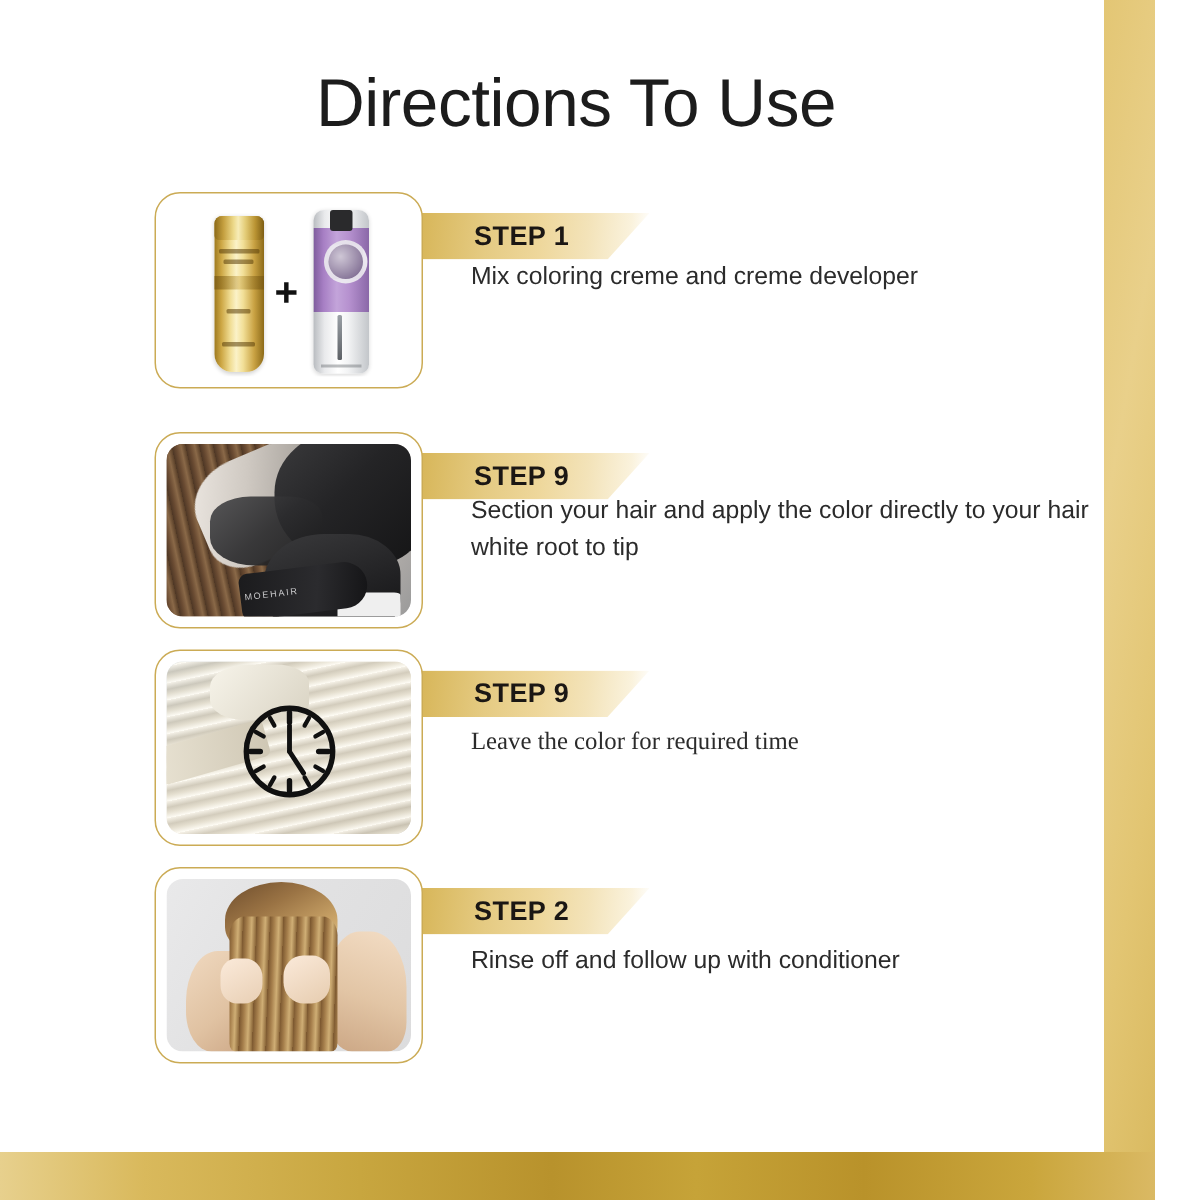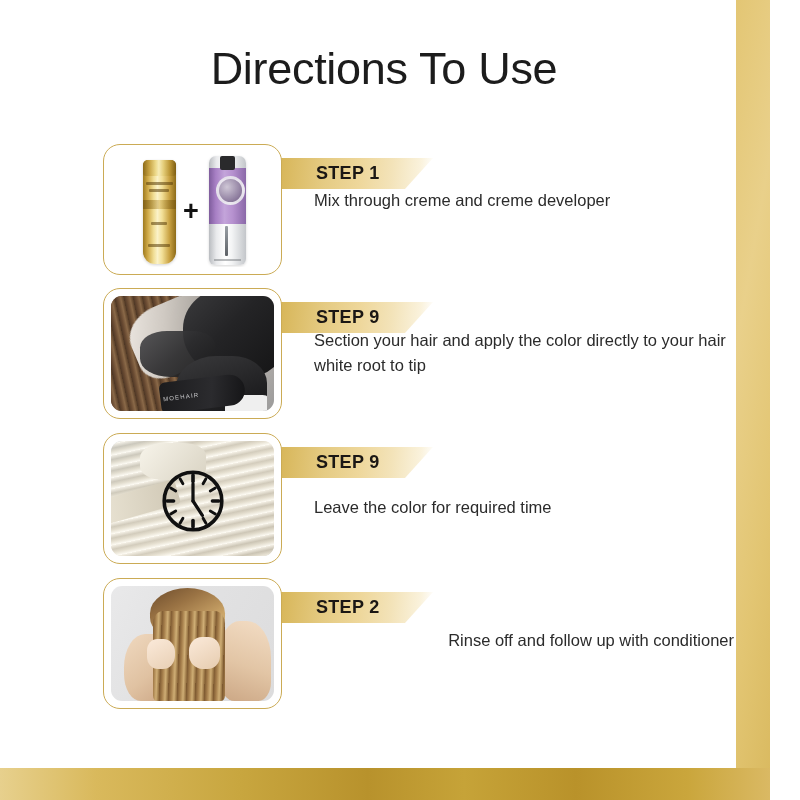--- a/index.html
+++ b/index.html
@@ -345,21 +345,21 @@
 
 <div id="page">
 
   <div class="canvas-white"></div>
 
   <div class="gold-right"></div>
   <div class="gold-bottom"></div>
 
   <div class="title">Directions To Use</div>
 
-  <div class="step-row" style="top:144px;">
+  <div class="step-row" style="top:128px;">
 
     <div class="ribbon">
       <div class="ribbon-shape"></div>
       <div class="ribbon-label">STEP 1</div>
     </div>
 
     <div class="card">
       <div class="card-inner">
         <div class="s1">
           <div class="tube">
@@ -376,21 +376,21 @@
             <div class="bottle-six"></div>
             <div class="bottle-stripe"></div>
             <div class="bottle-foot"></div>
           </div>
           <div class="bottle-neck" style="left:109px;top:4px;"></div>
           <span class="sr-only">Gold coloring creme tube plus purple and white creme developer bottle with a plus sign between them</span>
         </div>
       </div>
     </div>
 
-    <div class="step-text">Mix through creme and creme developer</div>
+    <div class="step-text">Mix coloring creme and creme developer</div>
   </div>
 
   <div class="step-row" style="top:288px;">
 
     <div class="ribbon">
       <div class="ribbon-shape"></div>
       <div class="ribbon-label">STEP 9</div>
     </div>
 
     <div class="card">
@@ -440,21 +440,21 @@
             <line x1="32" y1="81" x2="36" y2="74" stroke="#101010" stroke-width="4" stroke-linecap="round"></line>
             <line x1="68" y1="81" x2="64" y2="74" stroke="#101010" stroke-width="4" stroke-linecap="round"></line>
             <line x1="50" y1="50" x2="50" y2="26" stroke="#101010" stroke-width="4.5" stroke-linecap="round"></line>
             <line x1="50" y1="50" x2="63" y2="70" stroke="#101010" stroke-width="4.5" stroke-linecap="round"></line>
           </svg>
           <span class="sr-only">Light bleached hair with a black outlined clock icon overlaid in the centre</span>
         </div>
       </div>
     </div>
 
-    <div class="step-text" style="top:62px;">Leave the color for required time</div>
+    <div class="step-text" style="top:48px;font-family:Liberation Serif, serif;">Leave the color for required time</div>
   </div>
 
   <div class="step-row" style="top:578px;">
 
     <div class="ribbon">
       <div class="ribbon-shape"></div>
       <div class="ribbon-label">STEP 2</div>
     </div>
 
     <div class="card">
@@ -464,16 +464,16 @@
           <div class="s4-arm-l"></div>
           <div class="s4-head"></div>
           <div class="s4-hair"></div>
           <div class="s4-hand-l"></div>
           <div class="s4-hand-r"></div>
           <span class="sr-only">Woman seen from behind running conditioner through long wet hair</span>
         </div>
       </div>
     </div>
 
-    <div class="step-text" style="top:50px;text-align:right;">Rinse off and follow up with conditioner</div>
+    <div class="step-text" style="top:50px;">Rinse off and follow up with conditioner</div>
   </div>
 
 </div>
 
 </body></html>

